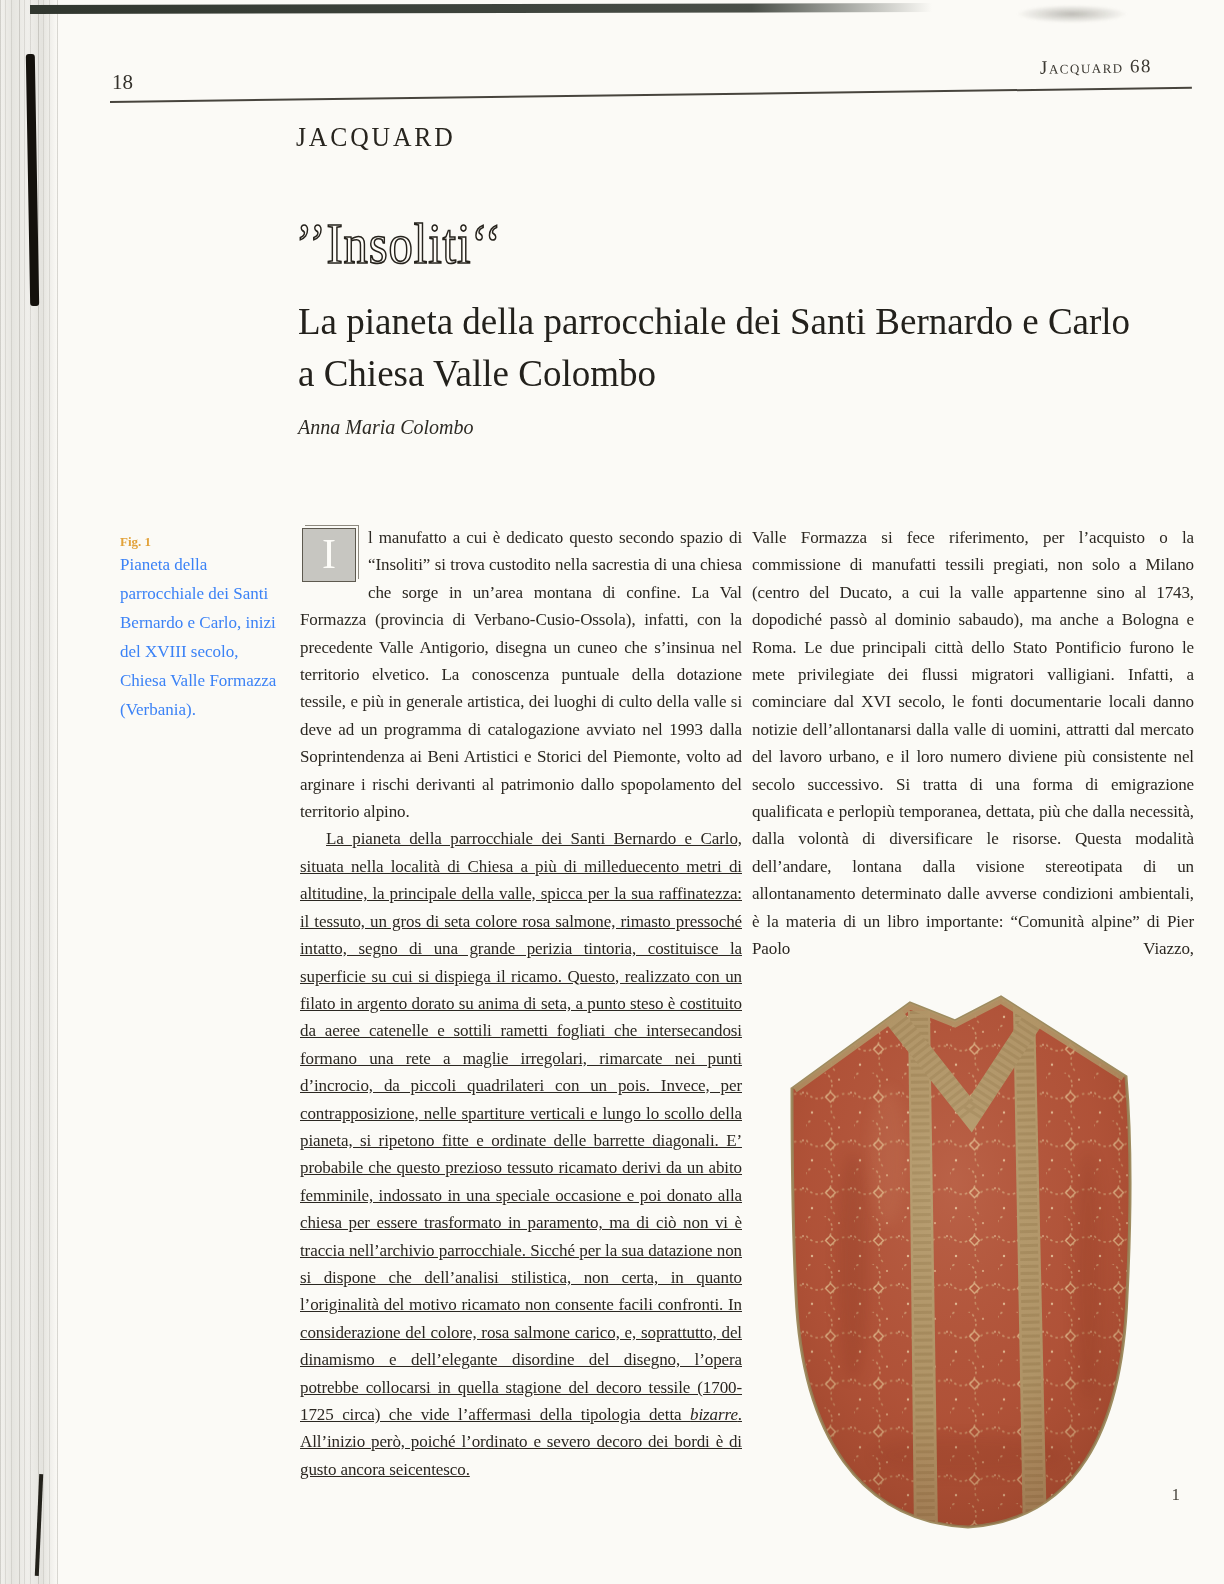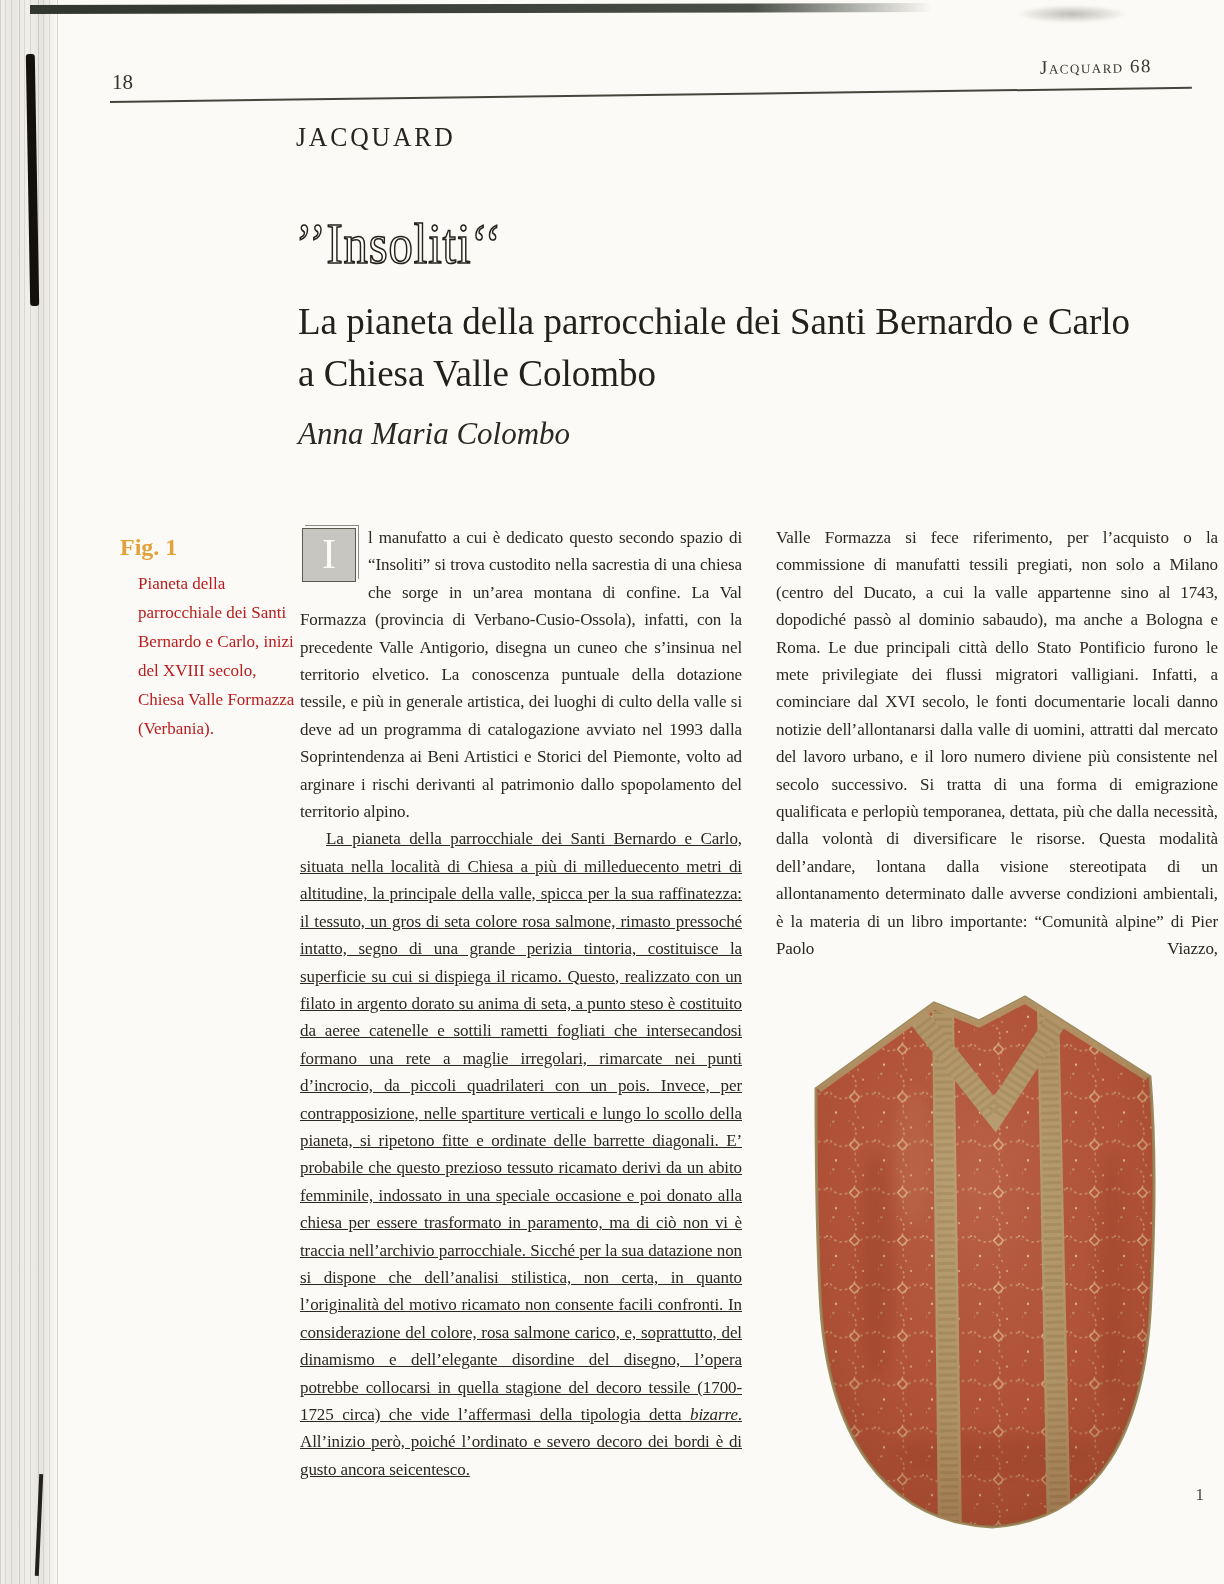--- a/index.html
+++ b/index.html
@@ -28,28 +28,28 @@
   .page-num{position:absolute;left:112px;top:70px;font-size:21px;color:#34312b;}
   .header-rule{position:absolute;left:110px;top:101px;width:1082px;height:0;border-top:2px solid #47443d;transform:rotate(-.75deg);transform-origin:left center;}
   .journal-header{position:absolute;left:1040px;top:56px;font-variant:small-caps;font-size:19px;letter-spacing:1.5px;color:#3b3831;transform:rotate(-.8deg);}
   
   .section-label{position:absolute;left:296px;top:122px;font-size:27px;letter-spacing:3px;color:#28251f;transform:scaleX(.95);transform-origin:left top;}
   .title{position:absolute;left:296px;top:210px;margin:0;font-weight:400;font-size:58px;color:#fffdf8;
     -webkit-text-stroke:1.7px #26231d;text-shadow:0 0 1px rgba(38,35,29,.35);
     transform:scaleX(.84);transform-origin:left top;letter-spacing:1px;}
   .subtitle{position:absolute;left:298px;font-size:37px;color:#23211c;white-space:nowrap;}
   .subtitle.l1{top:300px;} .subtitle.l2{top:352px;}
-  .author{position:absolute;left:298px;top:416px;font-size:31px;font-style:italic;color:#2c2923;}
+  .author{position:absolute;left:298px;top:416px;font-size:20px;font-style:italic;color:#2c2923;}
   
   .fig-caption{position:absolute;left:120px;top:534px;width:180px;}
-  .fig-label{font-size:24px;font-weight:bold;color:#e2a23a;margin-bottom:8px;}
-  .fig-text{font-size:17px;line-height:29px;color:#b91c1c;white-space:pre-line;margin-left:18px;}
+  .fig-label{font-size:13px;font-weight:bold;color:#e2a23a;}
+  .fig-text{font-size:17px;line-height:29px;color:#3b82f6;white-space:pre-line;}
   
   .col{position:absolute;top:524px;width:442px;font-size:17px;line-height:27.4px;color:#2b2721;letter-spacing:-.1px;}
-  .col-left{left:300px;} .col-right{left:752px;margin-left:24px;}
+  .col-left{left:300px;} .col-right{left:752px;}
   .p{margin:0;text-align:justify;}
   .p.indent{text-indent:26px;text-decoration:underline;}
   .p.last-justify{text-align-last:justify;}
   .dropcap{
     float:left;width:52px;height:52px;margin:4px 12px 2px 2px;
     background:#c7c6c1;border:1px solid #5d594f;
     color:#fdfcf8;font-size:42px;line-height:50px;text-align:center;
     box-shadow:2px -2px 0 0 #fbfaf6,3px -3px 0 0 #8d897f;
   }
   

